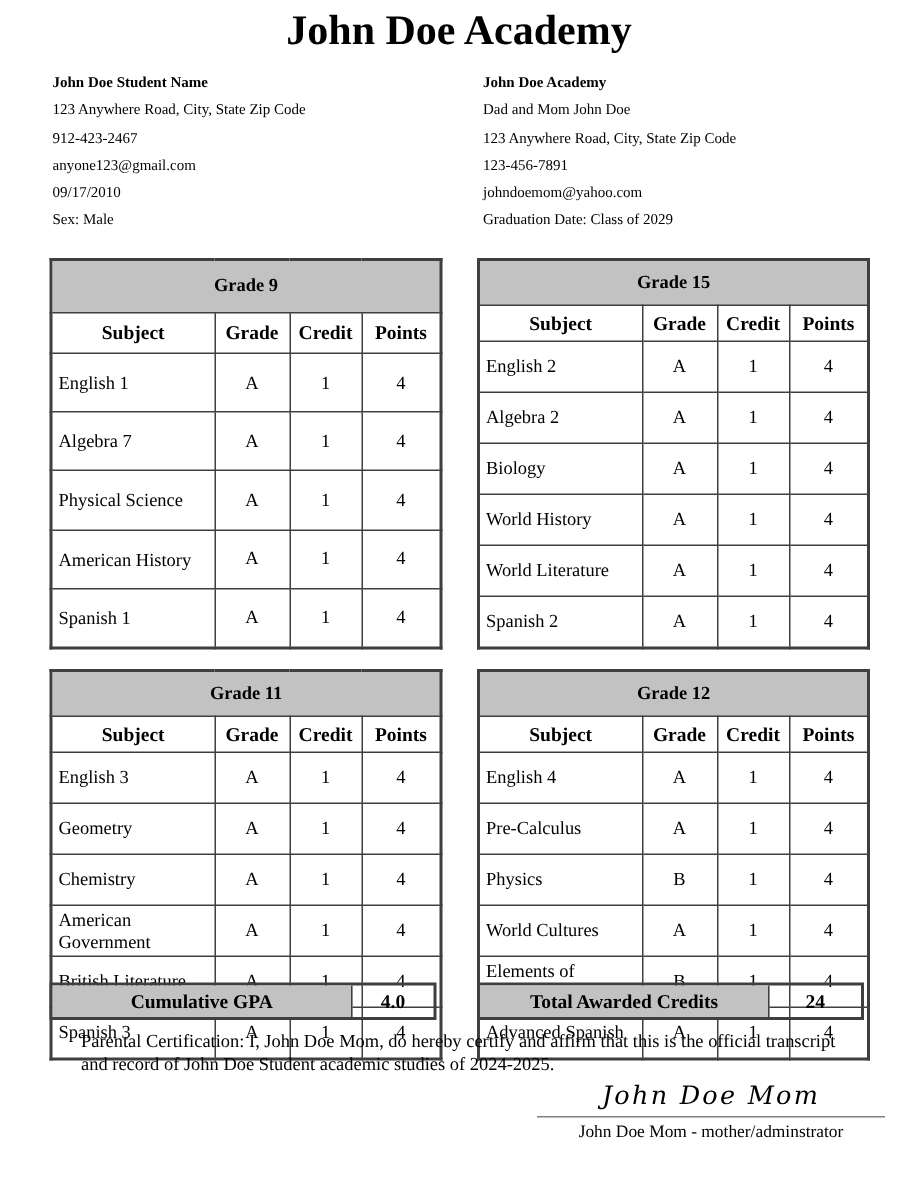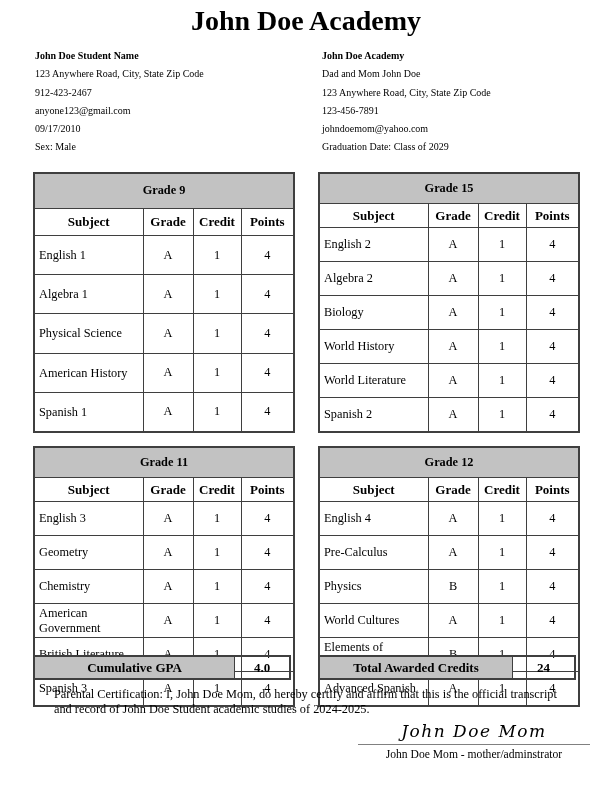--- a/index.html
+++ b/index.html
@@ -106,21 +106,21 @@
             <th>Credit</th>
             <th>Points</th>
           </tr>
           <tr>
             <td class="subject-cell">English 1</td>
             <td class="center-cell">A</td>
             <td class="center-cell">1</td>
             <td class="center-cell">4</td>
           </tr>
           <tr>
-            <td class="subject-cell">Algebra 1</td>
+            <td class="subject-cell">Algebra 7</td>
             <td class="center-cell">A</td>
             <td class="center-cell">1</td>
             <td class="center-cell">4</td>
           </tr>
           <tr>
             <td class="subject-cell">Physical Science</td>
             <td class="center-cell">A</td>
             <td class="center-cell">1</td>
             <td class="center-cell">4</td>
           </tr>

